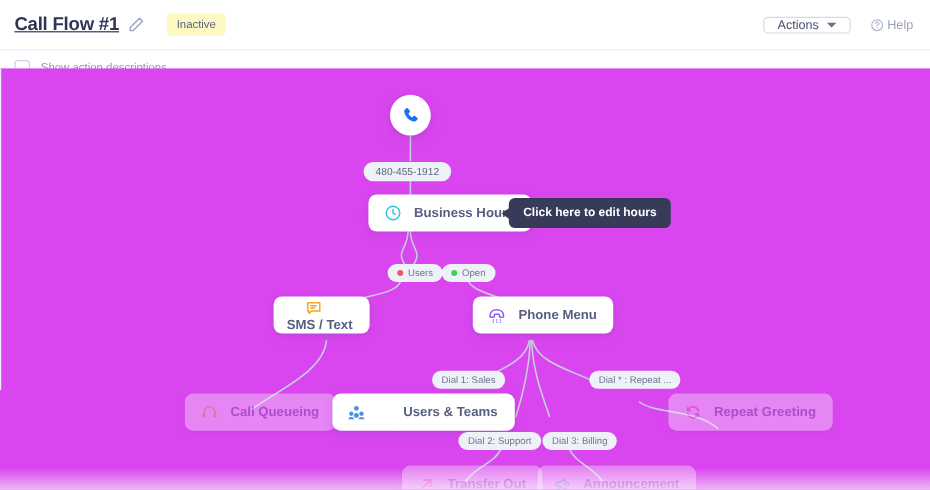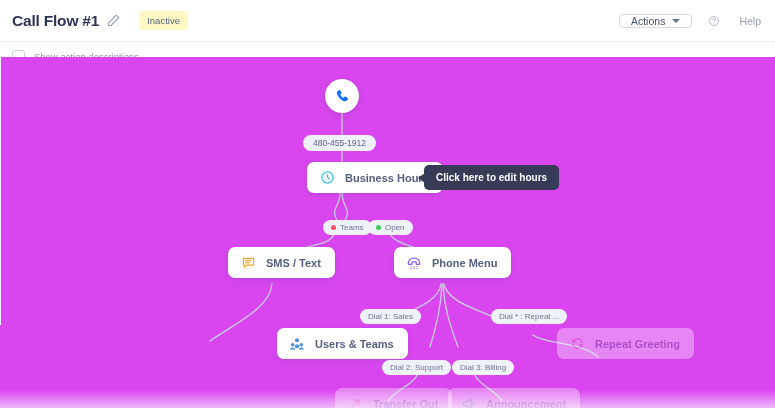--- a/index.html
+++ b/index.html
@@ -15,38 +15,39 @@
   
   .header{
     position:absolute;left:0;top:0;width:775px;height:42px;
     background:#ffffff;border-bottom:1px solid #e9ecf4;
     display:flex;align-items:center;box-sizing:border-box;
     padding:0 14px 0 12px;
   }
   .title{
     font-size:15.5px;font-weight:bold;color:#2f3557;letter-spacing:-.2px;
     white-space:nowrap;
+    text-decoration:underline;
   }
   .edit-pencil{margin-left:7px;display:flex;align-items:center;cursor:pointer;}
   .status-badge{
     margin-left:18px;background:#fef9c3;color:#5a6180;
     font-size:9.5px;border-radius:4px;padding:4px 8px;white-space:nowrap;
   }
   .hdr-spacer{flex:1;}
   .actions-btn{
     border:1px solid #d5dae8;border-radius:4px;background:#fff;
     font-size:10.5px;color:#4a5070;padding:0 11px;
     display:flex;align-items:center;gap:7px;cursor:pointer;white-space:nowrap;
   }
   .caret{
     width:0;height:0;border-left:4px solid transparent;border-right:4px solid transparent;
     border-top:4.5px solid #6b7190;
   }
   .help{
-    margin-left:16px;display:flex;align-items:flex-end;gap:19px;
+    margin-left:16px;display:flex;align-items:flex-end;gap:2px;
     font-size:10.5px;color:#9aa0b8;cursor:pointer;white-space:nowrap;
   }
 
   
   .toolbar{
     position:absolute;left:0;top:43px;width:775px;height:26px;
     display:flex;align-items:center;padding-left:12px;box-sizing:border-box;
   }
   .cbox{
     width:13px;height:13px;border:1.4px solid #ccd3e6;border-radius:3px;
@@ -210,28 +211,28 @@
       <span>Business Hours</span>
     </div>
 
     <div class="tooltip" style="left:424px;top:108px;font-weight:bold;">
       <span class="tarrow"></span>
       <span>Click here to edit hours</span>
     </div>
 
     <div class="pill" style="left:323px;top:163px;">
       <span class="dot" style="background:#f4536b;"></span>
-      <span>Teams</span>
+      <span>Users</span>
     </div>
     <div class="pill" style="left:368px;top:163px;">
       <span class="dot" style="background:#3ecf5c;"></span>
       <span>Open</span>
     </div>
 
-    <div class="node" style="left:228px;top:190px;">
+    <div class="node" style="left:228px;top:190px;flex-direction:column;">
       <span class="ni">
         <svg width="15" height="15" viewBox="0 0 24 24" fill="none" stroke="#f5a623" stroke-width="2" stroke-linejoin="round">
           <path d="M4 5.2h16v11H9.5L5.5 19.4v-3.2H4z"></path>
           <path d="M7.6 9.2h8M7.6 12.4h5.4" stroke-linecap="round"></path>
         </svg>
       </span>
       <span>SMS / Text</span>
     </div>
 
     <div class="node" style="left:394px;top:190px;">
@@ -251,22 +252,32 @@
       <span>Phone Menu</span>
     </div>
 
     <div class="pill" style="left:360px;top:252px;">
       <span>Dial 1: Sales</span>
     </div>
     <div class="pill" style="left:491px;top:252px;">
       <span>Dial * : Repeat ...</span>
     </div>
 
-
-    <div class="node" style="left:277px;top:271px;">
+    <div class="node faded" style="left:154px;top:271px;">
+      <span class="ni">
+        <svg width="15" height="15" viewBox="0 0 24 24" fill="none" stroke="#f5c518" stroke-width="2" stroke-linecap="round">
+          <path d="M4.6 14.4v-2.2a7.4 7.4 0 0 1 14.8 0v2.2"></path>
+          <rect x="2.9" y="13.4" width="3.6" height="5.6" rx="1.6" fill="#f5c518" stroke="none"></rect>
+          <rect x="17.5" y="13.4" width="3.6" height="5.6" rx="1.6" fill="#f5c518" stroke="none"></rect>
+        </svg>
+      </span>
+      <span>Call Queueing</span>
+    </div>
+
+    <div class="node" style="left:277px;top:271px;gap:21px;">
       <span class="ni">
         <svg width="16" height="16" viewBox="0 0 24 24" fill="#4a90e2">
           <circle cx="12" cy="6.4" r="3"></circle>
           <circle cx="5.6" cy="13.2" r="2.7"></circle>
           <circle cx="18.4" cy="13.2" r="2.7"></circle>
           <circle cx="12" cy="15.4" r="3.1"></circle>
           <path d="M5.6 17.2c-2.1 0-3.8 1.3-3.8 3h7.6c0-1.7-1.7-3-3.8-3z"></path>
           <path d="M18.4 17.2c-2.1 0-3.8 1.3-3.8 3h7.6c0-1.7-1.7-3-3.8-3z"></path>
         </svg>
       </span>

